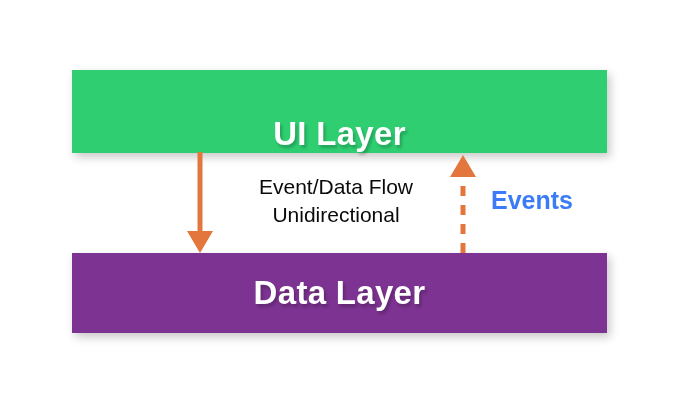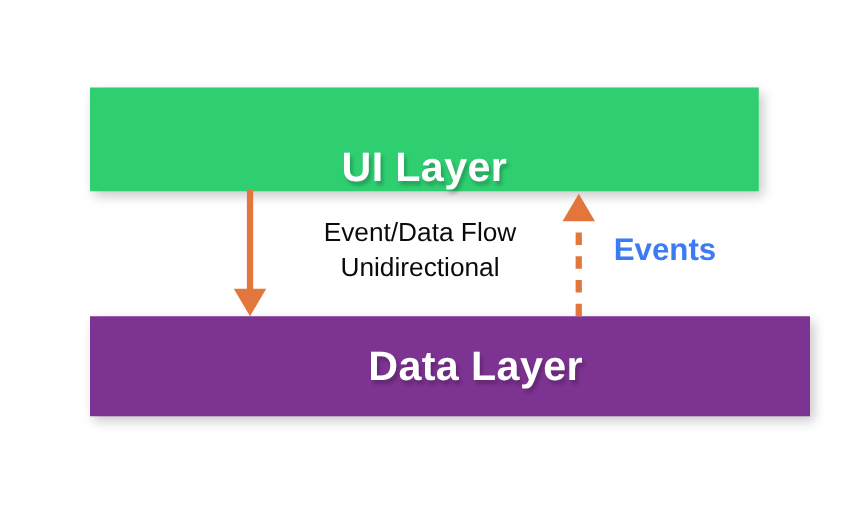--- a/index.html
+++ b/index.html
@@ -42,21 +42,20 @@
   #ui-layer-box {
     top: 70px;
     height: 83px;
     background: #2ECE71;
     align-items: flex-end;
   }
   #data-layer-box {
     top: 253px;
     height: 80px;
     background: #7D3391;
-    padding-left: 41px;
   }
 
   
   #flow-caption {
     position: absolute;
     left: 230px;
     top: 173px;
     width: 212px;
     text-align: center;
     color: #0a0a0a;

